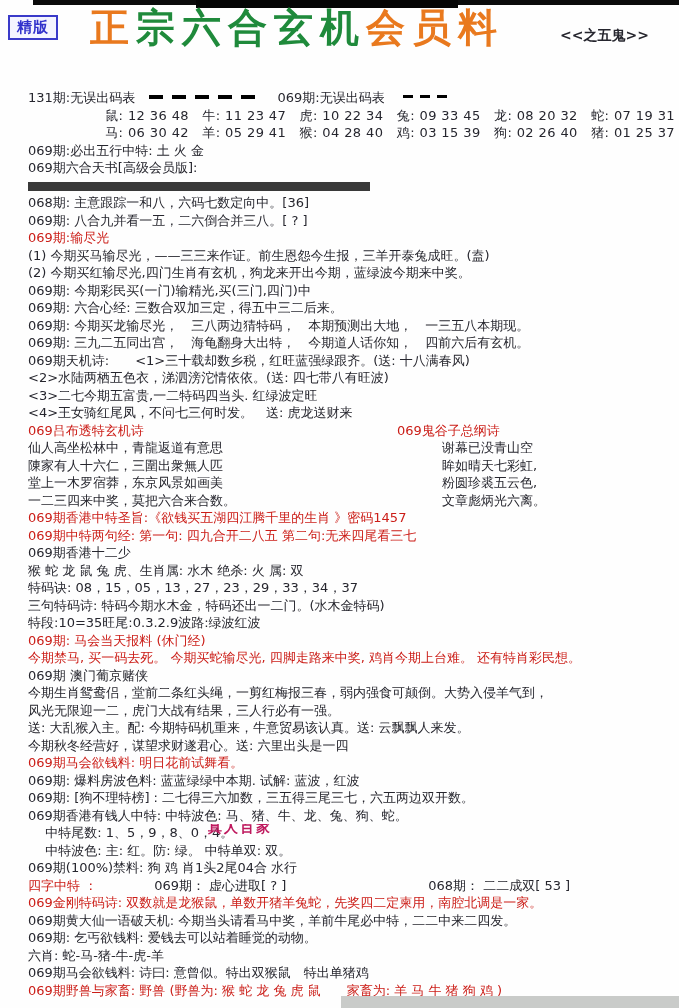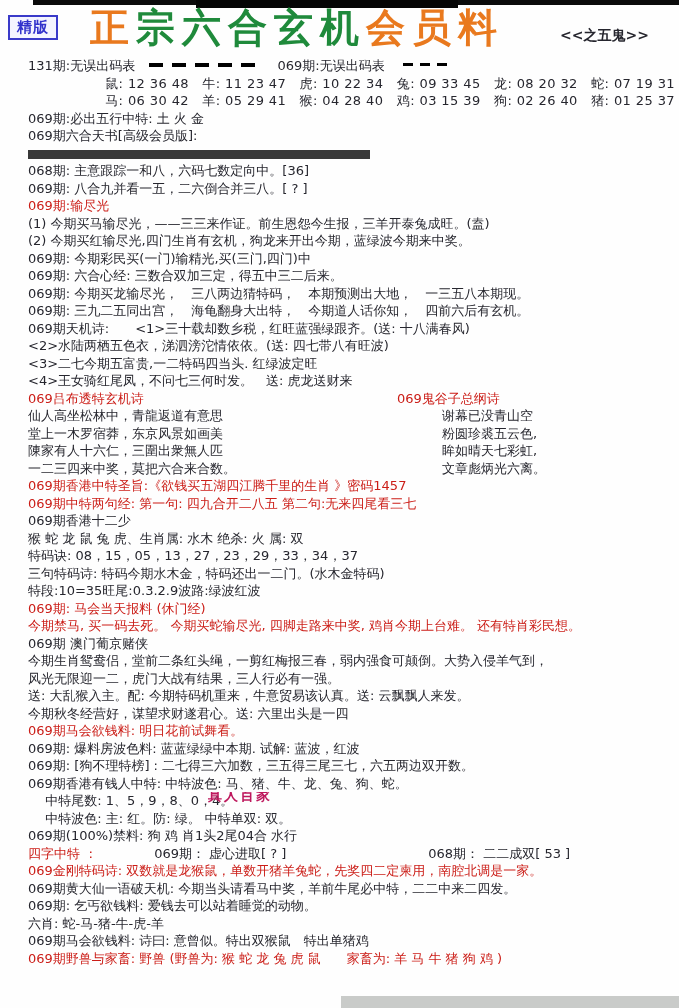--- a/index.html
+++ b/index.html
@@ -7,21 +7,21 @@
         font-family:"DejaVu Sans",sans-serif;color:#26262e;}
   .top-bar{position:absolute;left:33px;top:0;width:646px;height:5px;background:#0b0b0b;}
   .top-blob{position:absolute;left:196px;top:0;width:262px;height:8px;background:#050505;}
   .header{position:relative;height:57px;}
   .badge{position:absolute;left:8px;top:15px;color:#3333cc;border:2px solid #3a3ac9;
          font-size:15px;font-weight:bold;padding:1px 7px;letter-spacing:1px;background:#f4f4ff;}
   .title{position:absolute;left:90px;top:1px;font-size:39px;font-weight:bold;
          letter-spacing:7px;white-space:nowrap;}
   .ch-o{color:#e9791e;} .ch-g{color:#1f8a3b;}
   .subtitle{position:absolute;left:516px;top:27px;font-size:14px;font-weight:bold;color:#26262e;margin-left:44px;}
-  .content{padding-left:28px;padding-right:4px;}
+  .content{padding-left:28px;padding-right:4px;margin-top:32px;}
   .line{height:17.5px;line-height:17.5px;font-size:13px;white-space:nowrap;overflow:hidden;}
   .red{color:#cb1d17;}
   .zodiac{margin-left:-21px;letter-spacing:0.4px;text-align:right;}
   .toprow .smudge{display:inline-block;width:108px;height:4px;margin:0 16px 4px 10px;
     background:repeating-linear-gradient(90deg,#000 0 14px,transparent 14px 23px);vertical-align:middle;}
   .toprow .smudge2{display:inline-block;width:46px;height:3px;margin:0 0 4px 14px;
     background:repeating-linear-gradient(90deg,#000 0 10px,transparent 10px 17px);vertical-align:middle;}
   .redact-bar{display:inline-block;width:342px;height:9px;background:#161616;opacity:.85;vertical-align:middle;}
   .poemrow{display:flex;gap:12px;}
   .poemrow .pl{width:357px;flex:none;}
@@ -75,26 +75,26 @@
 
     <div class="line poemrow">
       <span class="pl red">069吕布透特玄机诗</span>
       <span class="pr red">069鬼谷子总纲诗</span>
     </div>
     <div class="line poemrow">
       <span class="pl">仙人高坐松林中，青龍返道有意思</span>
       <span class="pr ind">谢幕已没青山空</span>
     </div>
     <div class="line poemrow">
+      <span class="pl">陳家有人十六仁，三圍出衆無人匹</span>
+      <span class="pr ind">眸如晴天七彩虹,</span>
+    </div>
+    <div class="line poemrow">
       <span class="pl">堂上一木罗宿莽，东京风景如画美</span>
       <span class="pr ind">粉圆珍裘五云色,</span>
-    </div>
-    <div class="line poemrow">
-      <span class="pl">陳家有人十六仁，三圍出衆無人匹</span>
-      <span class="pr ind">眸如晴天七彩虹,</span>
     </div>
     <div class="line poemrow">
       <span class="pl">一二三四来中奖，莫把六合来合数。</span>
       <span class="pr ind">文章彪炳光六离。</span>
     </div>
 
     <div class="line red">069期香港中特圣旨:《欲钱买五湖四江腾千里的生肖 》密码1457</div>
     <div class="line red">069期中特两句经: 第一句: 四九合开二八五 第二句:无来四尾看三七</div>
     <div class="line">069期香港十二少</div>
     <div class="line">猴 蛇 龙 鼠 兔 虎、生肖属: 水木 绝杀: 火 属: 双</div>

